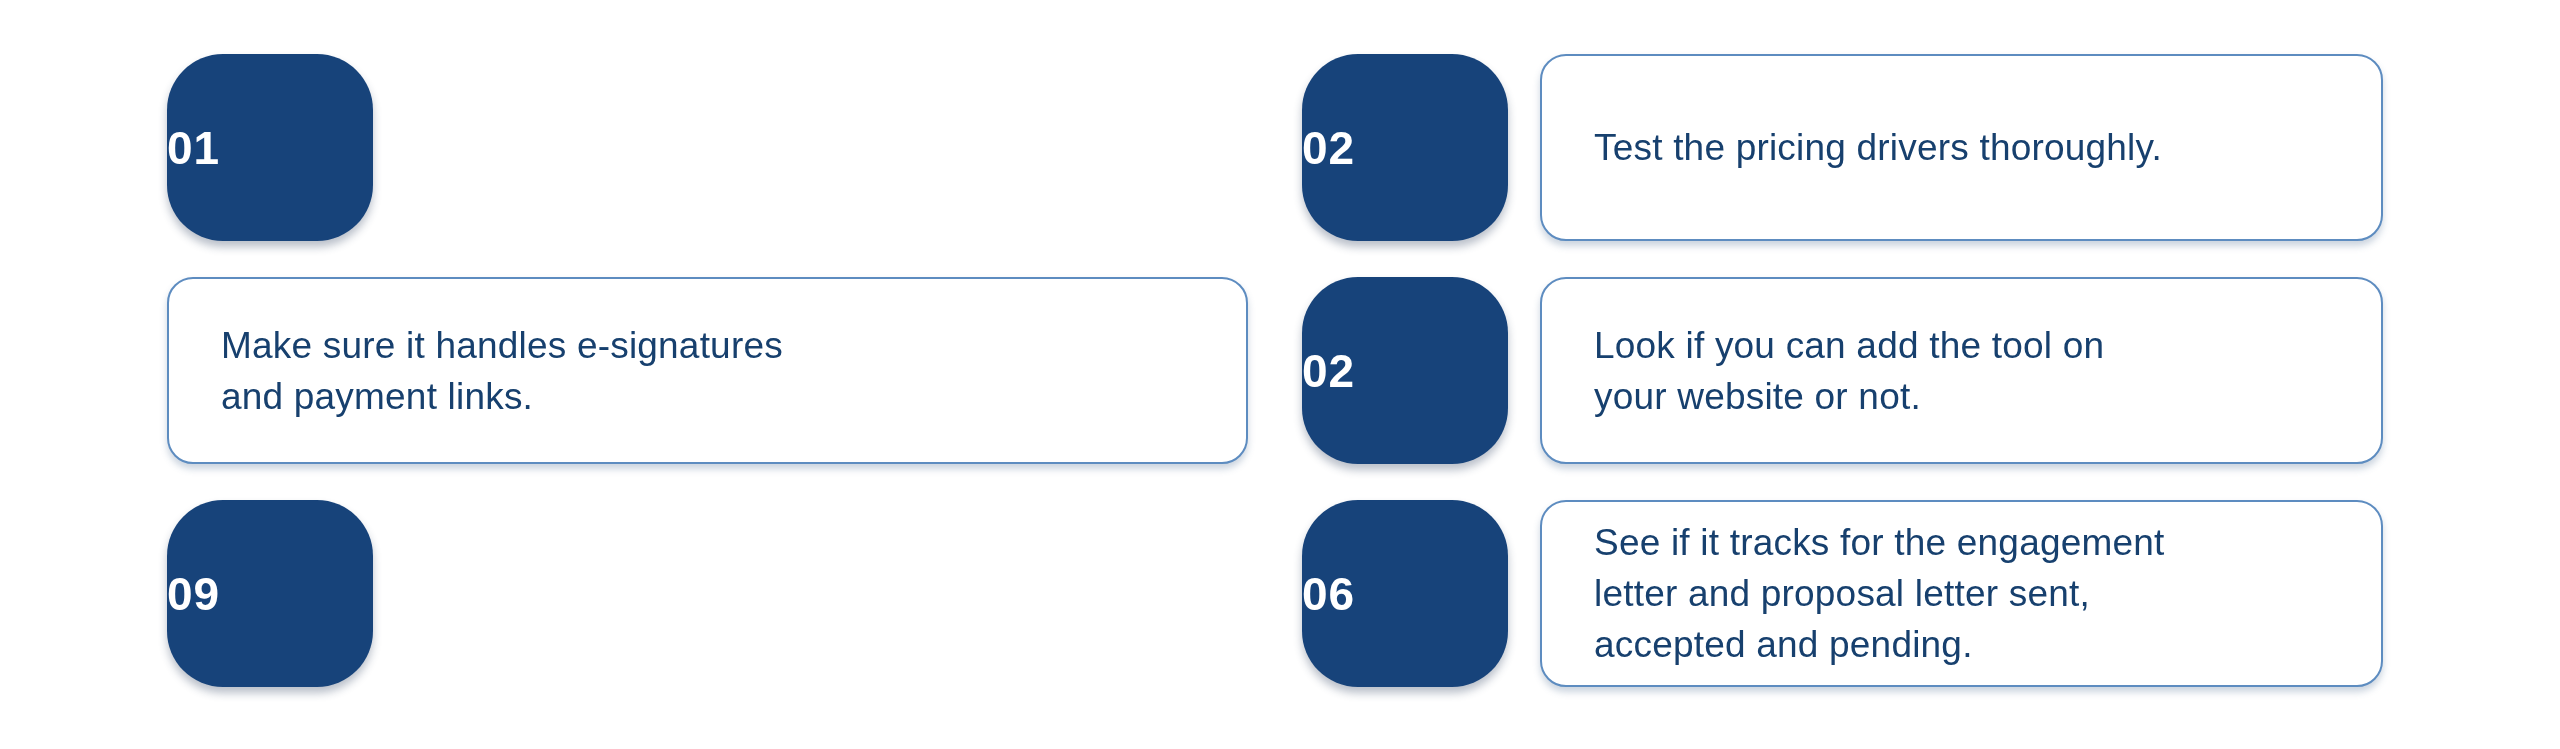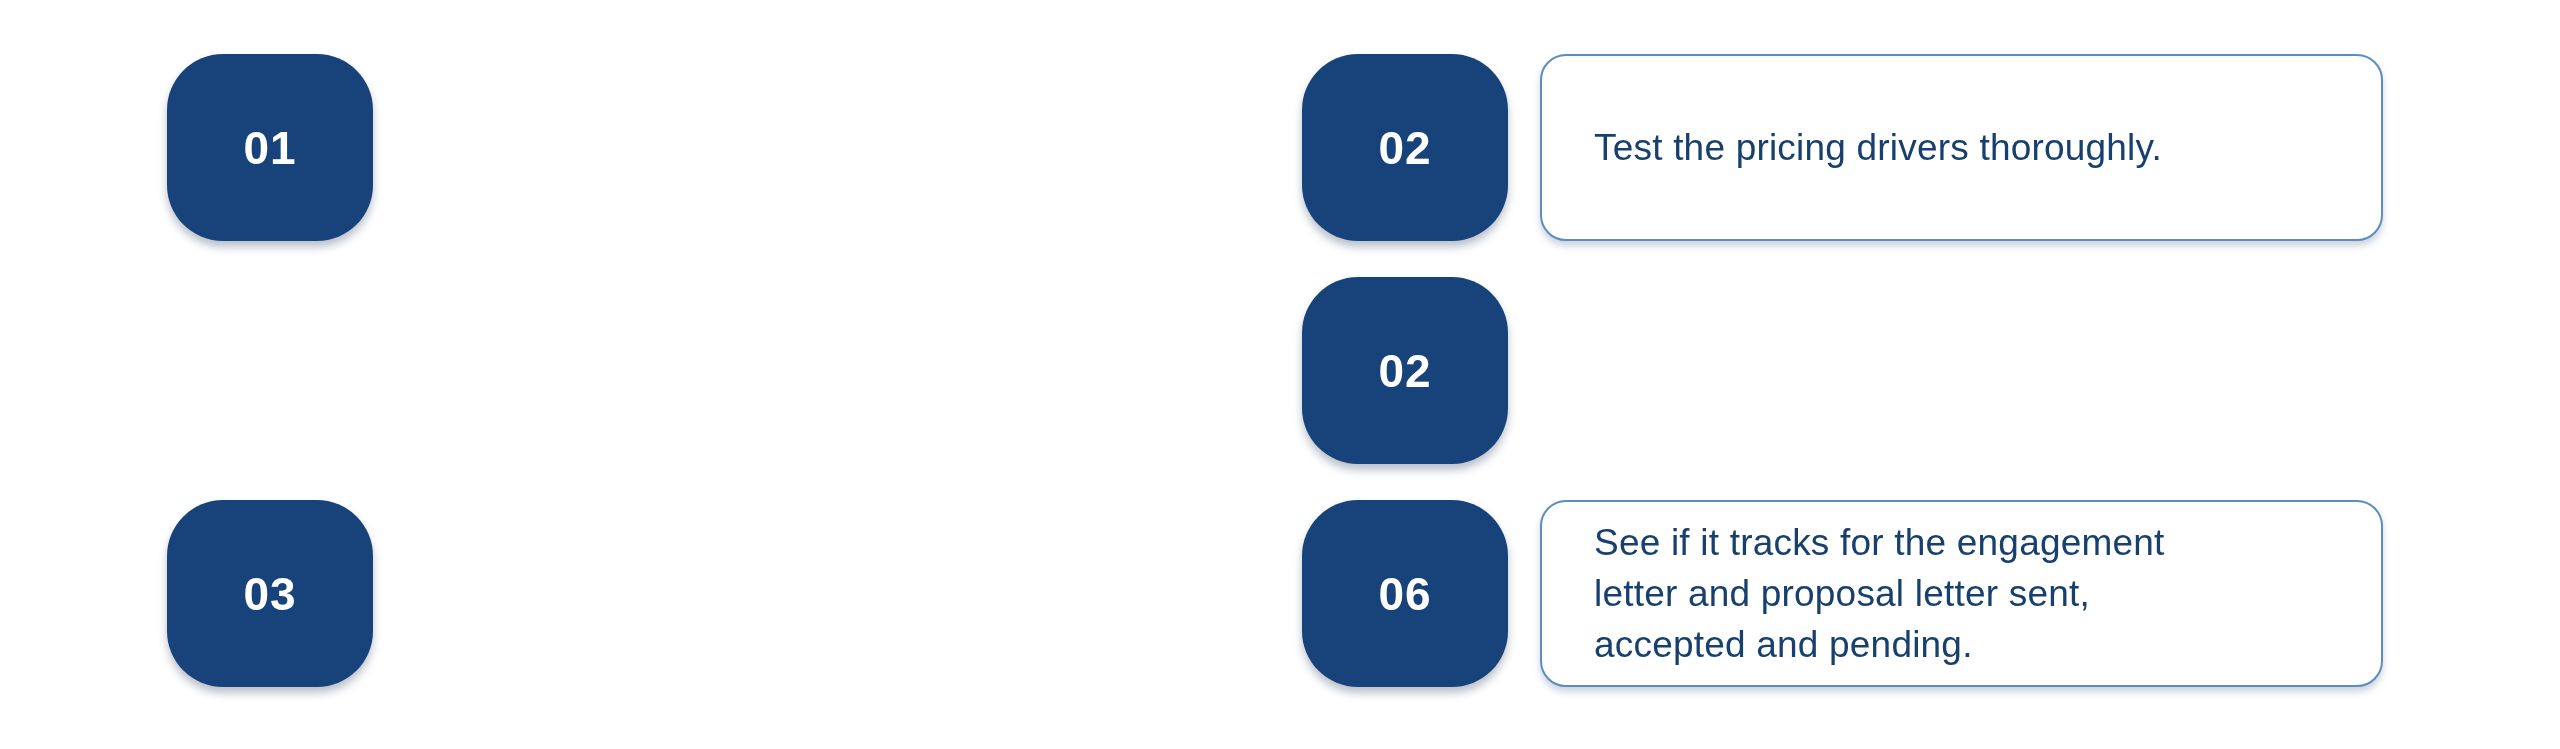--- a/index.html
+++ b/index.html
@@ -31,21 +31,20 @@
 
   .badge {
     width: 206px;
     flex: 0 0 206px;
     margin-right: 32px;
     background: var(--badge-bg, #17437a);
     border-radius: 56px;
     box-shadow: 0 6px 9px rgba(40, 60, 90, 0.32);
     display: flex;
     align-items: center;
-    justify-content: center;
   }
 
   .badge span {
     color: var(--badge-text, #ffffff);
     font-size: 46px;
     font-weight: bold;
     letter-spacing: 1px;
   }
 
   .card {
@@ -72,40 +71,48 @@
 
 <div class="steps-grid">
 
   <div class="cell">
     <div class="badge">
       <span>01</span>
     </div>
   </div>
 
   <div class="cell">
+    <div class="card">
+      <p class="card-text">Make sure it handles e-signatures
+and payment links.</p>
+    </div>
   </div>
 
   <div class="cell">
     <div class="badge">
-      <span>03</span>
+      <span>09</span>
     </div>
   </div>
 
   <div class="cell">
     <div class="badge">
       <span>02</span>
     </div>
     <div class="card">
       <p class="card-text">Test the pricing drivers thoroughly.</p>
     </div>
   </div>
 
   <div class="cell">
     <div class="badge">
       <span>02</span>
+    </div>
+    <div class="card">
+      <p class="card-text">Look if you can add the tool on
+your website or not.</p>
     </div>
   </div>
 
   <div class="cell">
     <div class="badge">
       <span>06</span>
     </div>
     <div class="card">
       <p class="card-text">See if it tracks for the engagement
 letter and proposal letter sent,

